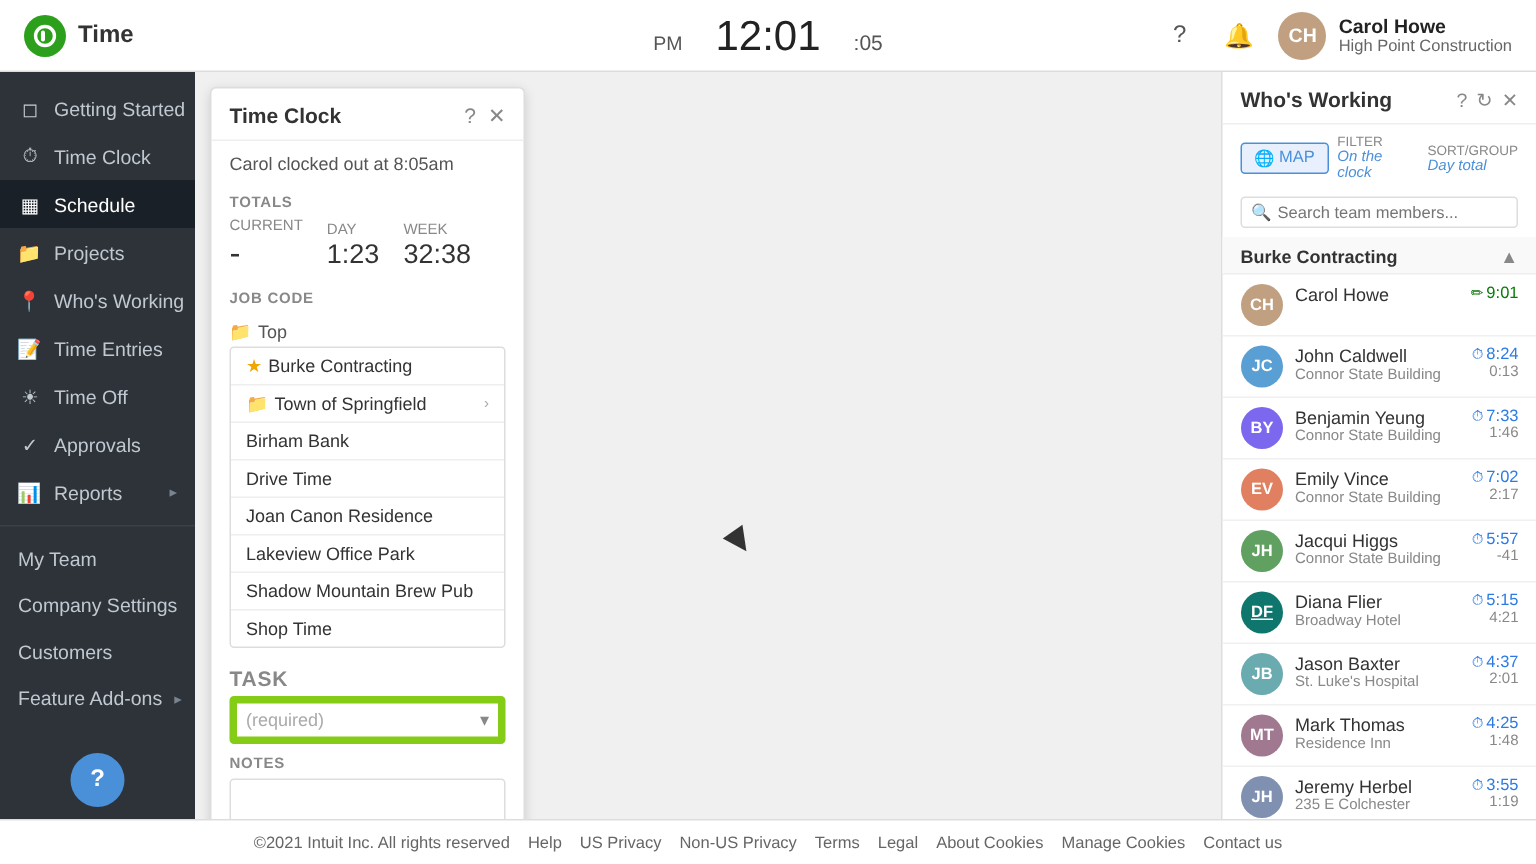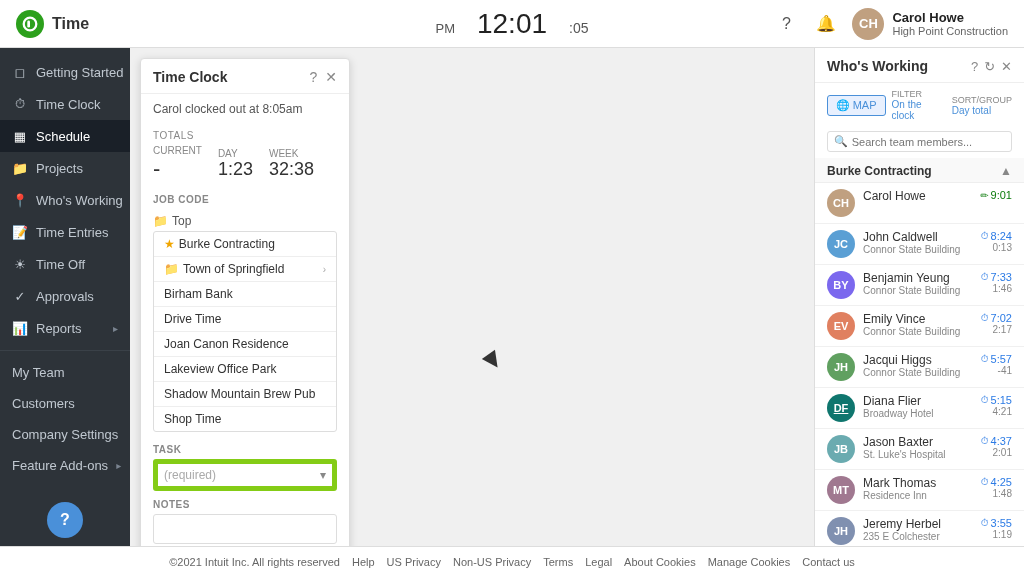--- a/index.html
+++ b/index.html
@@ -66,21 +66,21 @@
     }
     .modal-header {
       display: flex; align-items: center; justify-content: space-between;
       padding: 10px 12px 8px; border-bottom: 1px solid #eee;
     }
     .modal-title { font-size: 14px; font-weight: 600; color: #333; }
     .modal-header-icons { display: flex; gap: 8px; color: #888; }
     .modal-header-icons span { cursor: pointer; font-size: 14px; }
     .clocked-out-msg { padding: 8px 12px; color: #555; font-size: 12px; }
     .totals-section { padding: 6px 12px; }
-    .totals-label { font-size: 10px; color: #888; font-weight: 400; letter-spacing: 0.5px; margin-bottom: 4px; }
+    .totals-label { font-size: 10px; color: #888; font-weight: 700; letter-spacing: 0.5px; margin-bottom: 4px; }
     .totals-row { display: flex; gap: 16px; }
     .total-col { display: flex; flex-direction: column; justify-content: center; }
     .total-col-label { font-size: 10px; color: #888; }
     .total-col-value { font-size: 18px; font-weight: 300; color: #333; }
     .total-col-value.dash { font-size: 22px; }
     .job-code-section { padding: 6px 12px 4px; }
     .job-code-label { font-size: 10px; color: #888; font-weight: 600; letter-spacing: 0.5px; margin-bottom: 6px; }
     .job-code-top { display: flex; align-items: center; gap: 4px; padding: 3px 0; color: #555; font-size: 12px; }
     .folder-icon { color: #888; }
     .job-list { border: 1px solid #ddd; border-radius: 3px; margin: 0 0 4px; }
@@ -88,21 +88,21 @@
       padding: 5px 10px; font-size: 12px; color: #333;
       border-bottom: 1px solid #eee; cursor: pointer; display: flex;
       align-items: center; justify-content: space-between;
     }
     .job-item:last-child { border-bottom: none; }
     .job-item.starred { font-weight: 500; }
     .job-item .star { color: #f0a500; margin-right: 4px; }
     .job-item .folder-i { color: #888; margin-right: 4px; }
     .job-item .arrow { color: #aaa; font-size: 10px; }
     .task-section { padding: 4px 12px; }
-    .task-label { font-size: 10px; color: #888; font-weight: 600; letter-spacing: 0.5px; margin-bottom: 4px; }
+    .task-label { font-size: 14px; color: #888; font-weight: 600; letter-spacing: 0.5px; margin-bottom: 4px; }
     .task-select {
       width: 100%; border: 5px solid #84cc16; border-radius: 3px;
       padding: 4px 6px; font-size: 12px; color: #888; background: #fff;
       display: flex; align-items: center; justify-content: space-between; cursor: pointer;
     }
     .notes-section { padding: 4px 12px; }
     .notes-label { font-size: 10px; color: #888; font-weight: 600; letter-spacing: 0.5px; margin-bottom: 4px; }
     .notes-input { width: 100%; border: 1px solid #ddd; border-radius: 3px; height: 30px; background: #fff; }
     .modal-footer {
       padding: 8px 12px; display: flex; gap: 6px; align-items: center;
@@ -123,21 +123,21 @@
     .ww-header-icons { display: flex; gap: 6px; color: #888; }
     .ww-header-icons span { cursor: pointer; font-size: 13px; }
     .ww-controls { padding: 6px 12px; display: flex; align-items: center; gap: 6px; }
     .map-btn {
       background: #e8f0fe; border: 1px solid #4a90d9; border-radius: 3px;
       padding: 3px 8px; font-size: 11px; color: #4a90d9; cursor: pointer;
       display: flex; align-items: center; gap: 3px;
     }
     .filter-group { display: flex; flex-direction: column; font-size: 10px; }
     .filter-label { color: #888; font-size: 9px; }
-    .filter-value { color: #4a90d9; font-weight: 500; cursor: pointer; }
+    .filter-value { color: #4a90d9; font-weight: 500; cursor: pointer; font-style: italic; }
     .search-bar { padding: 4px 12px 6px; }
     .search-input-wrap {
       border: 1px solid #ddd; border-radius: 3px; display: flex;
       align-items: center; padding: 3px 6px; gap: 4px;
     }
     .search-input-wrap input { border: none; outline: none; font-size: 11px; flex: 1; color: #aaa; width: 100%; }
     .ww-company-header {
       padding: 6px 12px 4px; display: flex; align-items: center;
       justify-content: space-between; background: #f9f9f9;
       border-bottom: 1px solid #eee;
@@ -246,24 +246,24 @@
       <div class="sidebar-item">
         <span class="s-icon">📊</span>
         <span>Reports</span>
         <span style="margin-left:auto;font-size:10px;color:#7a8490;">▸</span>
       </div>
       <div class="sidebar-divider"></div>
       <div class="sidebar-item">
         <span>My Team</span>
       </div>
       <div class="sidebar-item">
+        <span>Company Settings</span>
+      </div>
+      <div class="sidebar-item">
         <span>Customers</span>
-      </div>
-      <div class="sidebar-item">
-        <span>Company Settings</span>
       </div>
       <div class="sidebar-item">
         <span>Feature Add-ons</span>
         <span style="margin-left:auto;font-size:10px;color:#7a8490;">▸</span>
       </div>
     </div>
     <div class="sidebar-bottom">
       <div class="help-circle">?</div>
     </div>
   </div>

